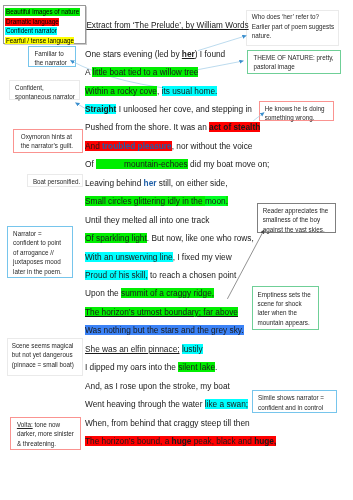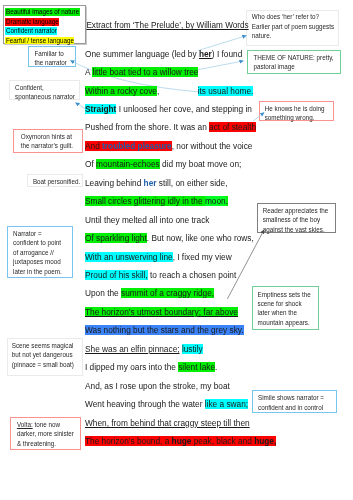--- a/index.html
+++ b/index.html
@@ -96,41 +96,41 @@
         <div class="row"><span style="background: rgb(0, 238, 0); color: rgb(0, 0, 0);">Beautiful images of nature</span></div>
         <div class="row"><span style="background: rgb(255, 0, 0); color: rgb(0, 0, 0);">Dramatic language</span></div>
         <div class="row"><span style="background: rgb(0, 255, 255); color: rgb(0, 0, 0);">Confident narrator</span></div>
         <div class="row"><span style="background: rgb(255, 255, 0); color: rgb(0, 0, 0);">Fearful / tense language</span></div>
       </div>
   </div>
 
   <div class="abs" id="title">Extract from ‘The Prelude’, by William Words</div>
 
   <div class="abs" id="poem">
-      <div class="l"><span>One summer language (led by </span><span style="font-weight: 700; text-decoration: underline;">her</span><span>) I found</span></div>
+      <div class="l"><span>One stars evening (led by </span><span style="font-weight: 700; text-decoration: underline;">her</span><span>) I found</span></div>
       <div class="l"><span>A </span><span style="background: rgb(0, 238, 0);">little boat tied to a willow tree</span></div>
-      <div class="l"><span style="background: rgb(0, 238, 0);">Within a rocky cove</span><span>, </span><span style="background: rgb(0, 255, 255); margin-left: 36px;">its usual home.</span></div>
+      <div class="l"><span style="background: rgb(0, 238, 0);">Within a rocky cove</span><span>, </span><span style="background: rgb(0, 255, 255);">its usual home.</span></div>
       <div class="l"><span style="background: rgb(0, 255, 255); font-weight: 700;">Straight</span><span> I unloosed her cove, and stepping in</span></div>
-      <div class="l"><span>Pushed from the shore. It was an </span><span style="background: rgb(255, 0, 0); font-weight: 400;">act of stealth</span></div>
+      <div class="l"><span>Pushed from the shore. It was an </span><span style="background: rgb(255, 0, 0); font-weight: 700;">act of stealth</span></div>
       <div class="l"><span style="background: rgb(255, 0, 0);">And </span><span style="background: rgb(255, 0, 0); font-weight: 700; color: rgb(31, 95, 168);">troubled pleasure</span><span>, nor without the voice</span></div>
-      <div class="l"><span>Of </span><span style="background: rgb(0, 238, 0);">mountain-echoes</span><span> did my boat move on;</span></div>
+      <div class="l"><span>Of </span><span style="background: rgb(0, 238, 0); padding-left: 28px;">mountain-echoes</span><span> did my boat move on;</span></div>
       <div class="l"><span>Leaving behind </span><span style="font-weight: 700; color: rgb(31, 95, 168);">her</span><span> still, on either side,</span></div>
       <div class="l"><span style="background: rgb(0, 238, 0);">Small circles glittering idly in the </span><span style="background: rgb(0, 255, 34);">moon</span><span style="background: rgb(0, 238, 0);">.</span></div>
       <div class="l"><span>Until they melted all into one track</span></div>
       <div class="l"><span style="background: rgb(0, 238, 0);">Of sparkling light</span><span>. But now, like one who rows,</span></div>
       <div class="l"><span style="background: rgb(0, 255, 255);">With an unswerving line</span><span>, I fixed my view</span></div>
       <div class="l"><span style="background: rgb(0, 255, 255);">Proud of his skill,</span><span> to reach a chosen point</span></div>
       <div class="l"><span>Upon the </span><span style="background: rgb(0, 238, 0);">summit of a craggy ridge,</span></div>
       <div class="l"><span style="background: rgb(0, 238, 0); text-decoration: underline;">The horizon’s utmost boundary; far above</span></div>
       <div class="l"><span style="background: #3b82f6; text-align: center;">Was nothing but the stars and the grey sky.</span></div>
       <div class="l"><span style="text-decoration: underline;">She was an elfin pinnace;</span><span> </span><span style="background: rgb(0, 255, 255);">lustily</span></div>
       <div class="l"><span>I dipped my oars into the </span><span style="background: rgb(0, 238, 0);">silent lake</span><span>.</span></div>
       <div class="l"><span>And, as I rose upon the stroke, my boat</span></div>
       <div class="l"><span>Went heaving through the water </span><span style="background: rgb(0, 255, 255);">like a swan;</span></div>
-      <div class="l"><span style="text-decoration: underline;">When, from behind that craggy steep till then</span></div>
+      <div class="l"><span style="">When, from behind that craggy steep till then</span></div>
       <div class="l"><span style="background: rgb(255, 0, 0); text-align: right;">The horizon’s bound, a </span><span style="background: rgb(255, 0, 0); font-weight: 700;">huge</span><span style="background: rgb(255, 0, 0);"> peak, black and </span><span style="background: rgb(255, 0, 0); font-weight: 700;">huge,</span></div>
     </div>
 
   <div class="abs box b-blue" id="a-familiar">
       <div class="t">
         <div>Familiar to</div>
         <div>the narrator</div>
       </div>
     </div>
   <div class="abs box b-grey" id="a-confident">

